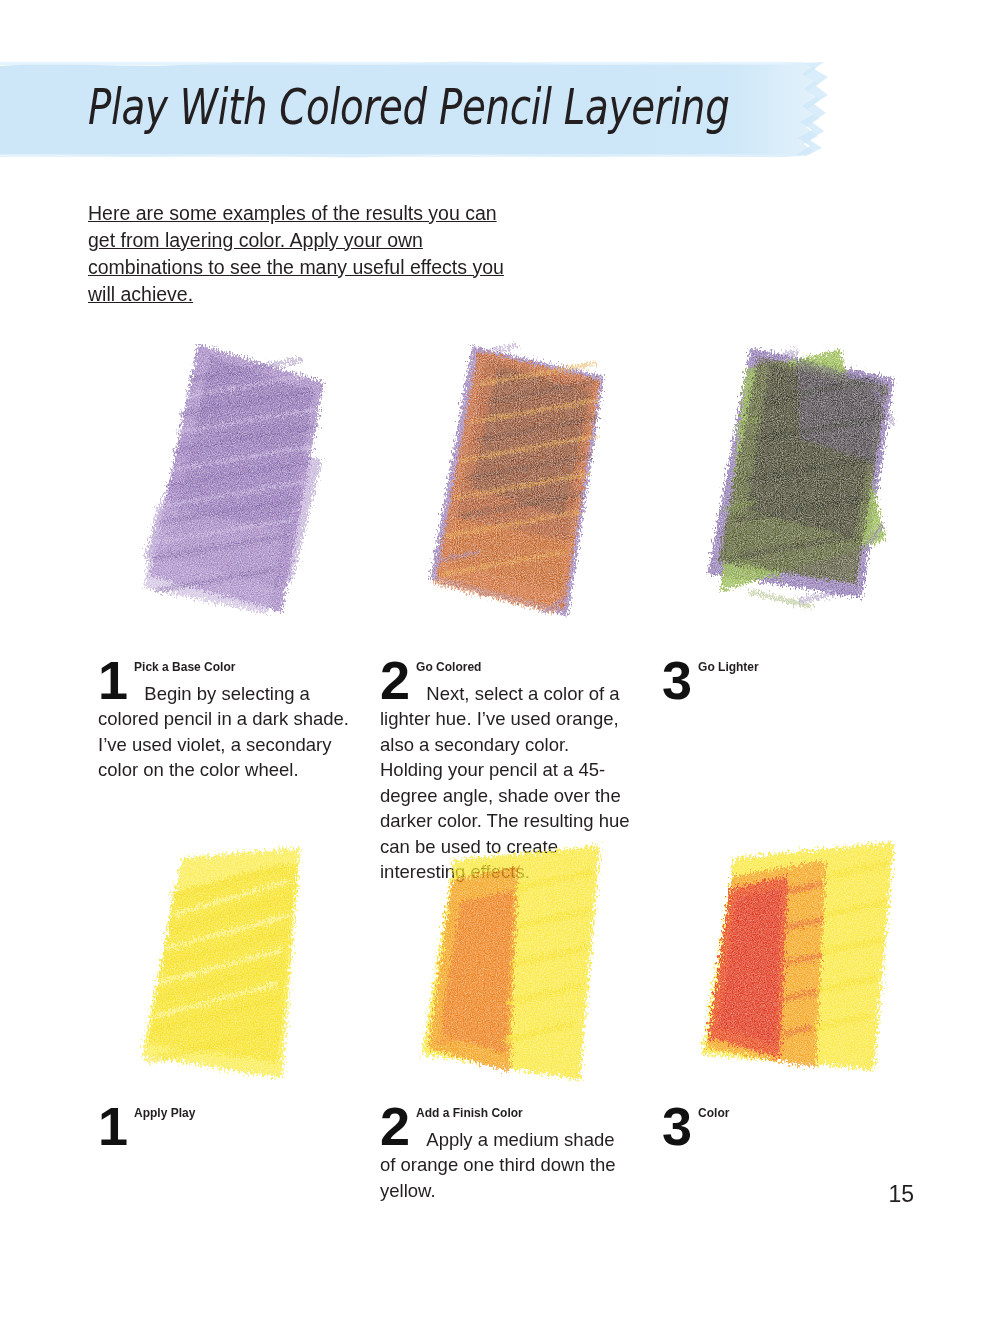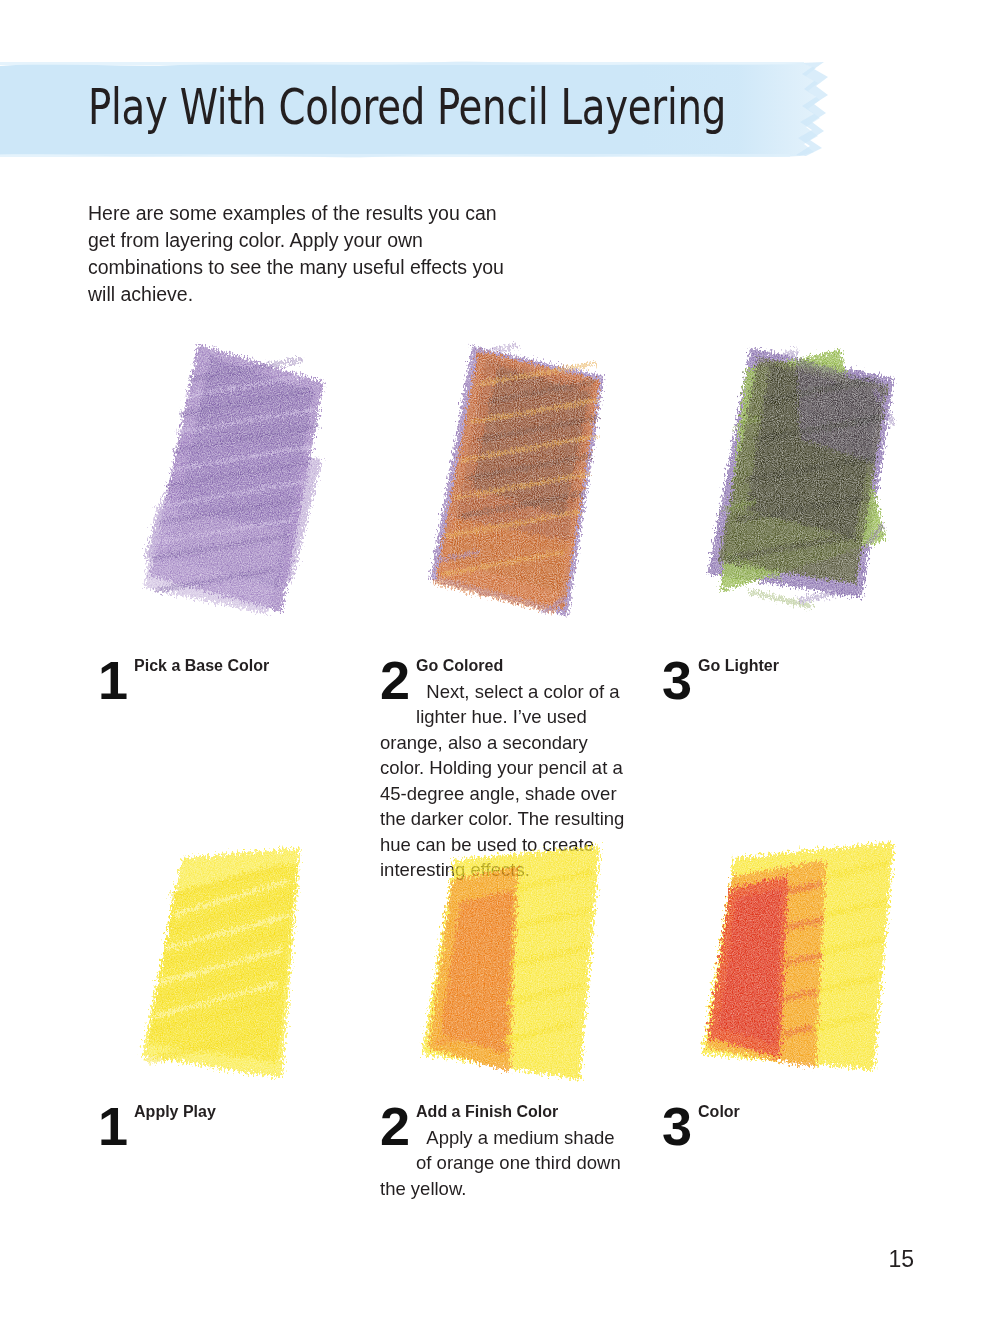--- a/index.html
+++ b/index.html
@@ -16,20 +16,21 @@
     color: #1b1b1b;
   }
 
   
   #banner-wrap {
     position: absolute;
     left: 0;
     top: 56px;
     width: 1000px;
     height: 108px;
+    font-style: italic;
   }
   #banner-svg {
     position: absolute;
     left: 0;
     top: 0;
     width: 1000px;
     height: 108px;
     display: block;
   }
   #page-title {
@@ -50,20 +51,21 @@
 
   
   #intro {
     position: absolute;
     left: 88px;
     top: 180px;
     width: 420px;
     font-size: 19.5px;
     line-height: 27px;
     color: #231f20;
+    text-decoration: underline;
   }
 
   
   .swatch-row {
     position: absolute;
     left: 0;
     width: 1000px;
     height: 300px;
   }
   #row-1 { top: 330px; }
@@ -108,32 +110,32 @@
     font-size: 54px;
     line-height: 52px;
     font-weight: 700;
     margin: 2px 7px 0 0;
     color: #111111;
     font-family: "Liberation Sans", sans-serif;
     letter-spacing: -1px;
   }
   .step-head {
     font-weight: 700;
-    font-size: 16px;
+    font-size: 12px;
   }
   .step-body { }
   .step-body::before {
     content: "\00a0\00a0";
   }
 
   
   #page-number {
     position: absolute;
     right: 86px;
-    top: 1246px;
+    top: 1181px;
     font-size: 23px;
     color: #231f20;
     font-family: "Liberation Sans Narrow", "Liberation Sans", sans-serif;
   }
 </style>
 </head>
 <body>
 
 <div id="banner-wrap">
   <svg id="banner-svg" viewBox="0 0 1000 108" preserveAspectRatio="none">
@@ -283,20 +285,21 @@
           <line x1="88" y1="190" x2="216" y2="168"></line>
           <line x1="80" y1="228" x2="204" y2="206"></line>
         </g>
       </g>
     </svg>
   </div>
 </div>
 
 <div class="caption cap-row-1 col-0">
   <span class="step-num">1</span><span class="step-head">Pick a Base Color</span><br>
+  <span class="step-body">Begin by selecting a colored pencil in a dark shade. I’ve used violet, a secondary color on the color wheel.</span>
 </div>
 
 <div class="caption cap-row-1 col-1">
   <span class="step-num">2</span><span class="step-head">Go Colored</span><br>
   <span class="step-body">Next, select a color of a lighter hue. I’ve used orange, also a secondary color. Holding your pencil at a 45-degree angle, shade over the darker color. The resulting hue can be used to create interesting effects.</span>
 </div>
 
 <div class="caption cap-row-1 col-2">
   <span class="step-num">3</span><span class="step-head">Go Lighter</span><br>
 </div>

